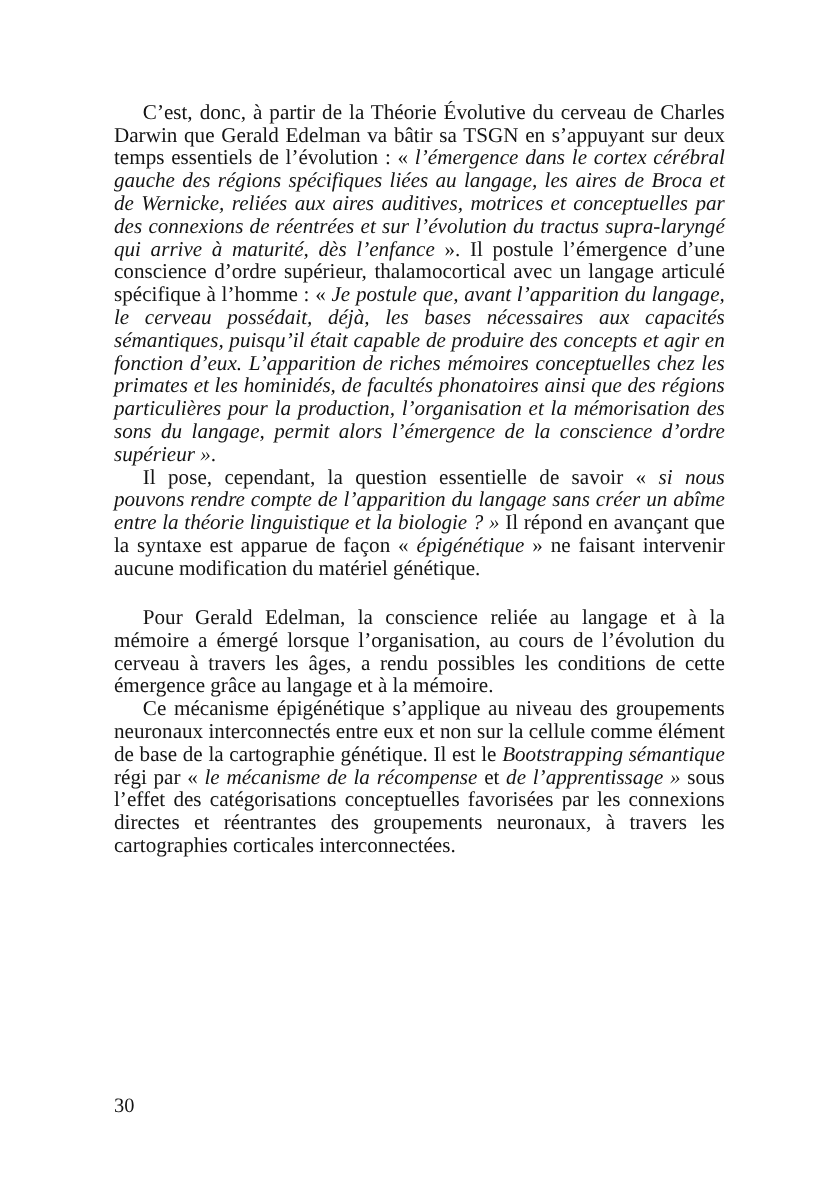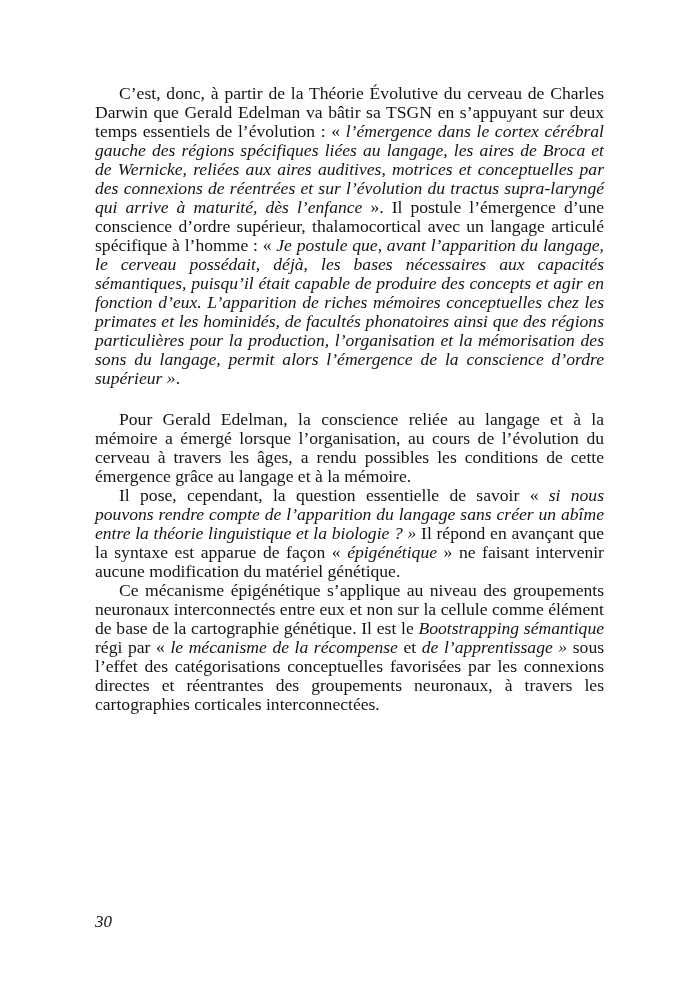--- a/index.html
+++ b/index.html
@@ -8,34 +8,34 @@
     font-family: "Liberation Serif", "DejaVu Serif", serif; color: #141414;
   }
   .page { position: absolute; left: 95px; top: 84px; width: 509px; }
   .p {
     margin: 0; font-size: 17.6px; line-height: 19px; text-align: justify;
     text-indent: 24px; hyphens: none;
   }
   .p.gap { margin-top: 22px; }
   .p i { font-style: italic; }
   .folio {
-    position: absolute; left: 95px; top: 912px; font-size: 17px; line-height: 20px; font-style: italic;
+    position: absolute; left: 95px; top: 912px; font-size: 17px; line-height: 20px;
   }
 </style>
 </head>
 <body>
 
 <div class="page">
   <p class="p">
     <span>C’est, donc, à partir de la Théorie Évolutive du cerveau de Charles Darwin que Gerald Edelman va bâtir sa TSGN en s’appuyant sur deux temps essentiels de l’évolution : « </span><i>l’émergence dans le cortex cérébral gauche des régions spécifiques liées au langage, les aires de Broca et de Wernicke, reliées aux aires auditives, motrices et conceptuelles par des connexions de réentrées et sur l’évolution du tractus supra-laryngé qui arrive à maturité, dès l’enfance</i><span> ». Il postule l’émergence d’une conscience d’ordre supérieur, thalamocortical avec un langage articulé spécifique à l’homme : « </span><i>Je postule que, avant l’apparition du langage, le cerveau possédait, déjà, les bases nécessaires aux capacités sémantiques, puisqu’il était capable de produire des concepts et agir en fonction d’eux. L’apparition de riches mémoires conceptuelles chez les primates et les hominidés, de facultés phonatoires ainsi que des régions particulières pour la production, l’organisation et la mémorisation des sons du langage, permit alors l’émergence de la conscience d’ordre supérieur »</i><span>.</span>
   </p>
+  <p class="p">
+    <span>Il pose, cependant, la question essentielle de savoir « </span><i>si nous pouvons rendre compte de l’apparition du langage sans créer un abîme entre la théorie linguistique et la biologie ? »</i><span> Il répond en avançant que la syntaxe est apparue de façon « </span><i>épigénétique</i><span> » ne faisant intervenir aucune modification du matériel génétique.</span>
+  </p>
   <p class="p gap">
     <span>Pour Gerald Edelman, la conscience reliée au langage et à la mémoire a émergé lorsque l’organisation, au cours de l’évolution du cerveau à travers les âges, a rendu possibles les conditions de cette émergence grâce au langage et à la mémoire.</span>
-  </p>
-  <p class="p">
-    <span>Il pose, cependant, la question essentielle de savoir « </span><i>si nous pouvons rendre compte de l’apparition du langage sans créer un abîme entre la théorie linguistique et la biologie ? »</i><span> Il répond en avançant que la syntaxe est apparue de façon « </span><i>épigénétique</i><span> » ne faisant intervenir aucune modification du matériel génétique.</span>
   </p>
   <p class="p">
     <span>Ce mécanisme épigénétique s’applique au niveau des groupements neuronaux interconnectés entre eux et non sur la cellule comme élément de base de la cartographie génétique. Il est le </span><i>Bootstrapping sémantique</i><span> régi par « </span><i>le mécanisme de la récompense</i><span> et </span><i>de l’apprentissage »</i><span> sous l’effet des catégorisations conceptuelles favorisées par les connexions directes et réentrantes des groupements neuronaux, à travers les cartographies corticales interconnectées.</span>
   </p>
 </div>
 
 <div class="folio">30</div>
 
 </body></html>

